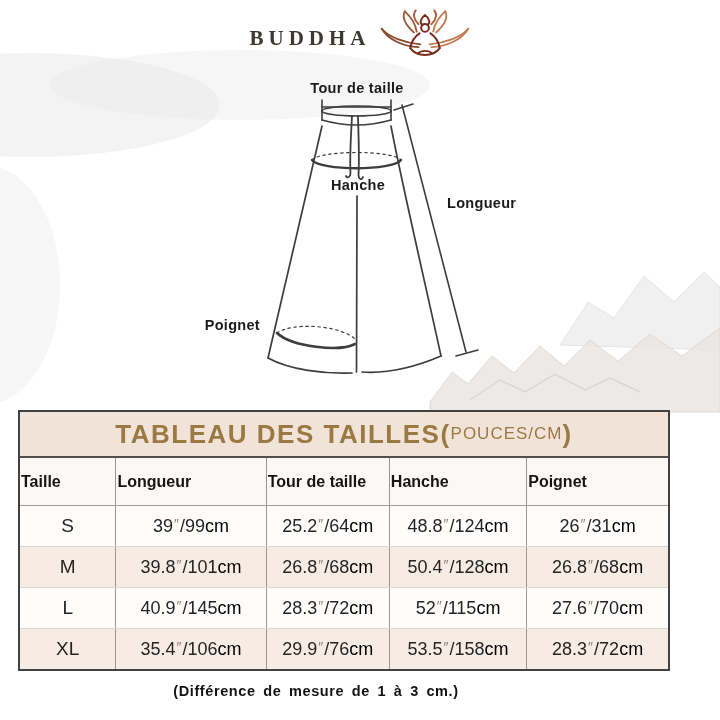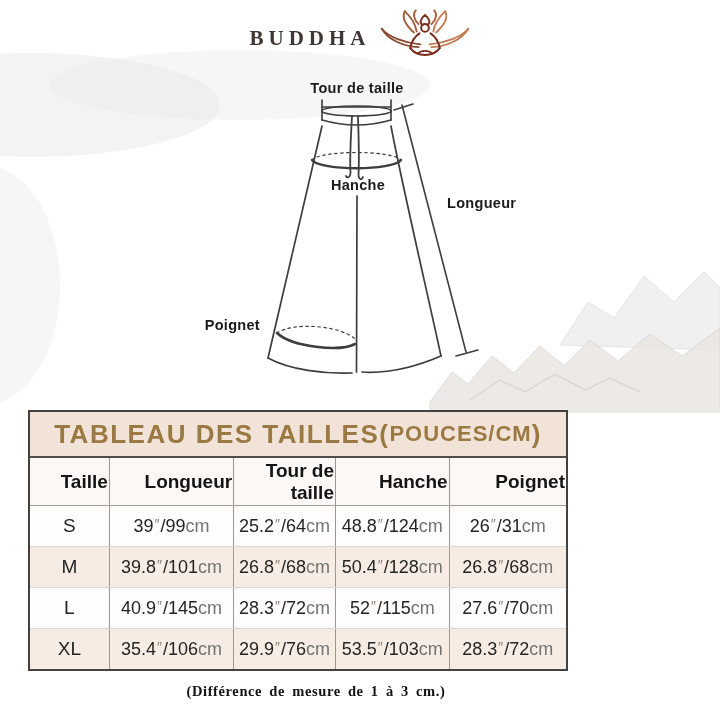--- a/index.html
+++ b/index.html
@@ -18,41 +18,41 @@
 
   
   .bg-art{position:absolute;top:0;left:0;width:720px;height:720px;pointer-events:none;}
 
   
   .diagram-svg{position:absolute;top:0;left:0;width:720px;height:720px;}
   .dlabel{position:absolute;font-size:14.5px;font-weight:bold;color:#1b1b1b;
     letter-spacing:.3px;}
 
   
-  .size-table{position:absolute;left:28px;top:410px;width:540px;
+  .size-table{position:absolute;left:18px;top:410px;width:652px;
     border:2px solid #424242;background:#fefdfc;box-sizing:border-box;}
   .t-title{height:44px;background:#f2e3d8;border-bottom:2px solid #4f4f4f;
     display:flex;align-items:center;justify-content:center;
     color:#9b7943;font-weight:bold;font-size:26px;letter-spacing:1.5px;white-space:pre;}
-  .t-title .unit{font-size:22px;letter-spacing:1px;font-weight:bold;}
+  .t-title .unit{font-size:17px;letter-spacing:1px;font-weight:normal;}
   table{width:100%;border-collapse:collapse;table-layout:fixed;}
-  th{height:45px;font-size:19px;font-weight:bold;color:#151515;background:#fcf8f5;
-    border-right:1px solid #9c968f;border-bottom:1px solid #a39d96;text-align:right;}
+  th{height:45px;font-size:16px;font-weight:bold;color:#151515;background:#fcf8f5;
+    border-right:1px solid #9c968f;border-bottom:1px solid #a39d96;text-align:left;}
   td{height:38px;font-size:18px;color:#242424;text-align:center;
     border-right:1px solid #9c968f;border-bottom:1px solid #ded7d0;white-space:nowrap;}
   th:last-child,td:last-child{border-right:none;}
   tr:last-child td{border-bottom:none;margin-top:46px;}
   tr.alt td{background:#f7ece3;}
   td.size-col{font-size:19px;}
   td .inch{color:#8d8176;font-size:14px;position:relative;top:-3px;padding:0 1px;}
-  td .cmx{color:#737373;}
+  td .cmx{color:#000000;}
 
   
   .footnote{position:absolute;top:683px;left:0;width:632px;text-align:center;
-    font-size:14.5px;font-weight:bold;color:#121212;letter-spacing:.6px;word-spacing:3px;font-family:Liberation Serif, serif;}
+    font-size:14.5px;font-weight:bold;color:#121212;letter-spacing:.6px;word-spacing:3px;}
 </style>
 </head>
 <body>
 
 <div class="stage">
 
   <svg class="bg-art" viewBox="0 0 720 720">
     <g fill="#e9e9e9">
       <ellipse cx="30" cy="105" rx="190" ry="52" opacity="0.55"></ellipse>
       <ellipse cx="240" cy="85" rx="190" ry="35" opacity="0.40"></ellipse>
@@ -174,21 +174,21 @@
             <td class="size-col">L</td>
             <td><span>40.9</span><span class="inch">″</span><span>/</span><span>145</span><span class="cmx">cm</span></td>
             <td><span>28.3</span><span class="inch">″</span><span>/</span><span>72</span><span class="cmx">cm</span></td>
             <td><span>52</span><span class="inch">″</span><span>/</span><span>115</span><span class="cmx">cm</span></td>
             <td><span>27.6</span><span class="inch">″</span><span>/</span><span>70</span><span class="cmx">cm</span></td>
           </tr>
           <tr class="alt">
             <td class="size-col">XL</td>
             <td><span>35.4</span><span class="inch">″</span><span>/</span><span>106</span><span class="cmx">cm</span></td>
             <td><span>29.9</span><span class="inch">″</span><span>/</span><span>76</span><span class="cmx">cm</span></td>
-            <td><span>53.5</span><span class="inch">″</span><span>/</span><span>103</span><span class="cmx">cm</span></td>
+            <td><span>53.5</span><span class="inch">″</span><span>/</span><span>158</span><span class="cmx">cm</span></td>
             <td><span>28.3</span><span class="inch">″</span><span>/</span><span>72</span><span class="cmx">cm</span></td>
           </tr>
         </tbody>
     </table>
   </section>
 
   <div class="footnote">(Différence de mesure de 1 à 3 cm.)</div>
 
 </div>
 

